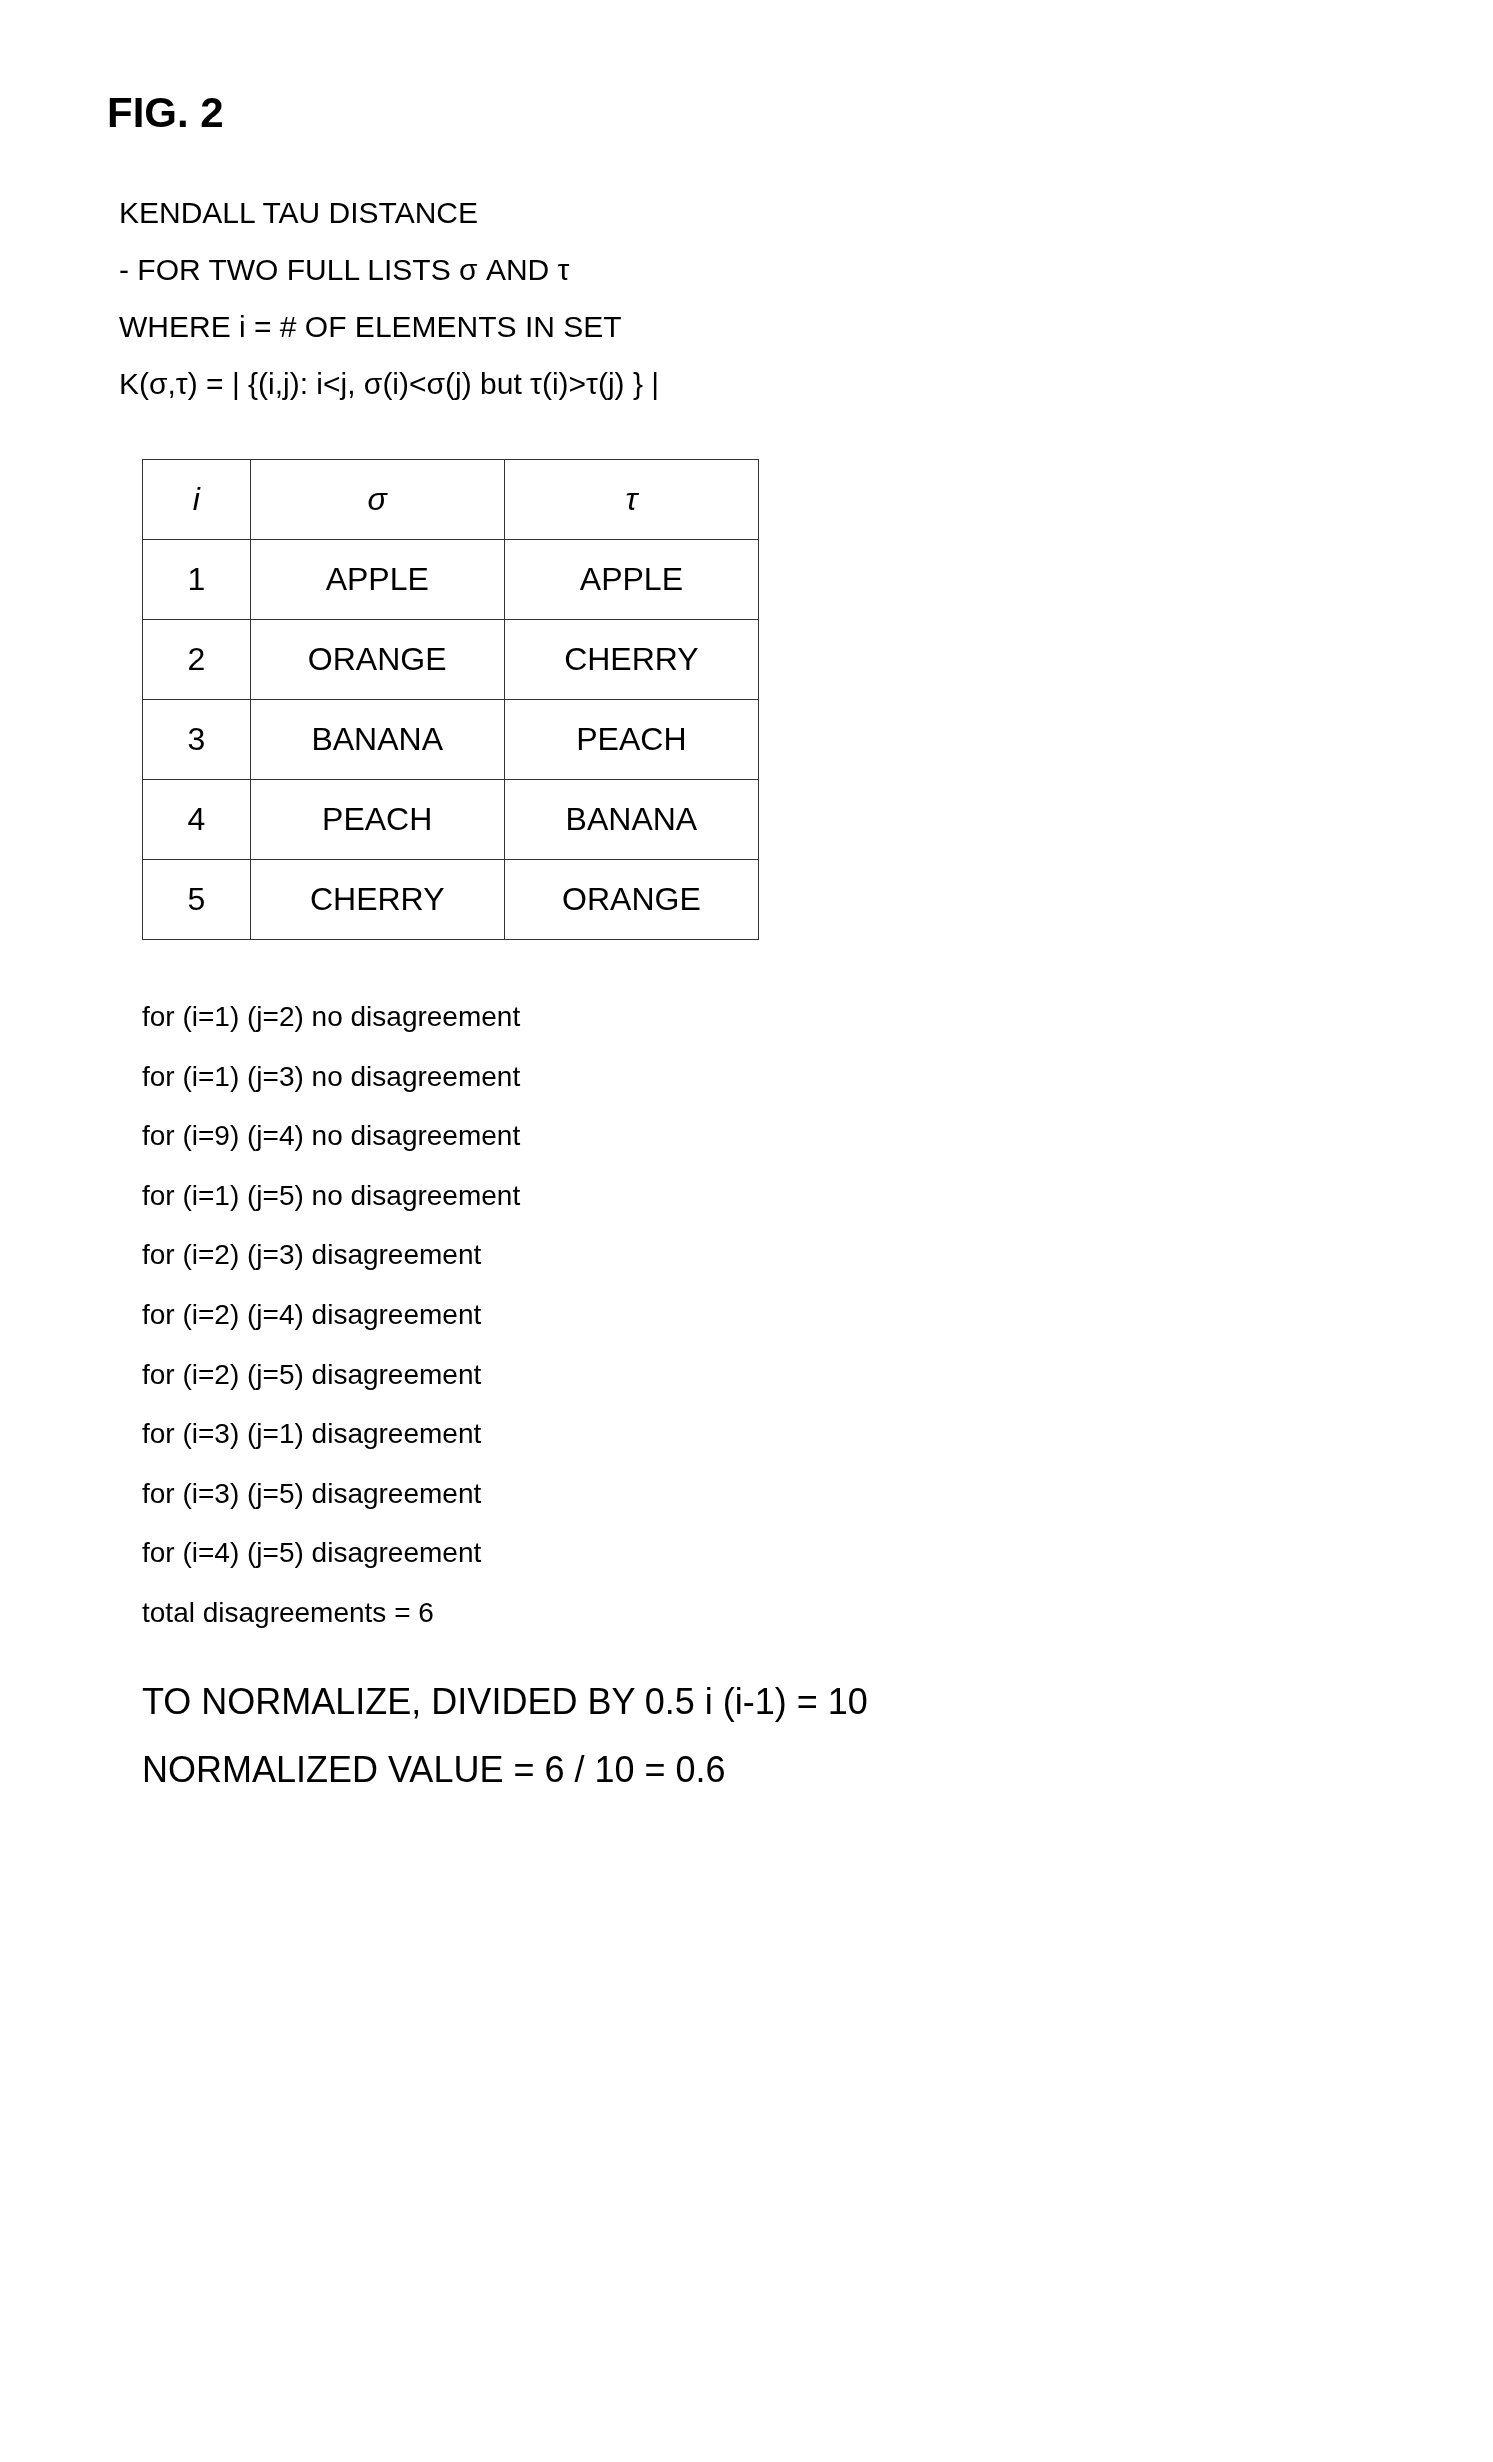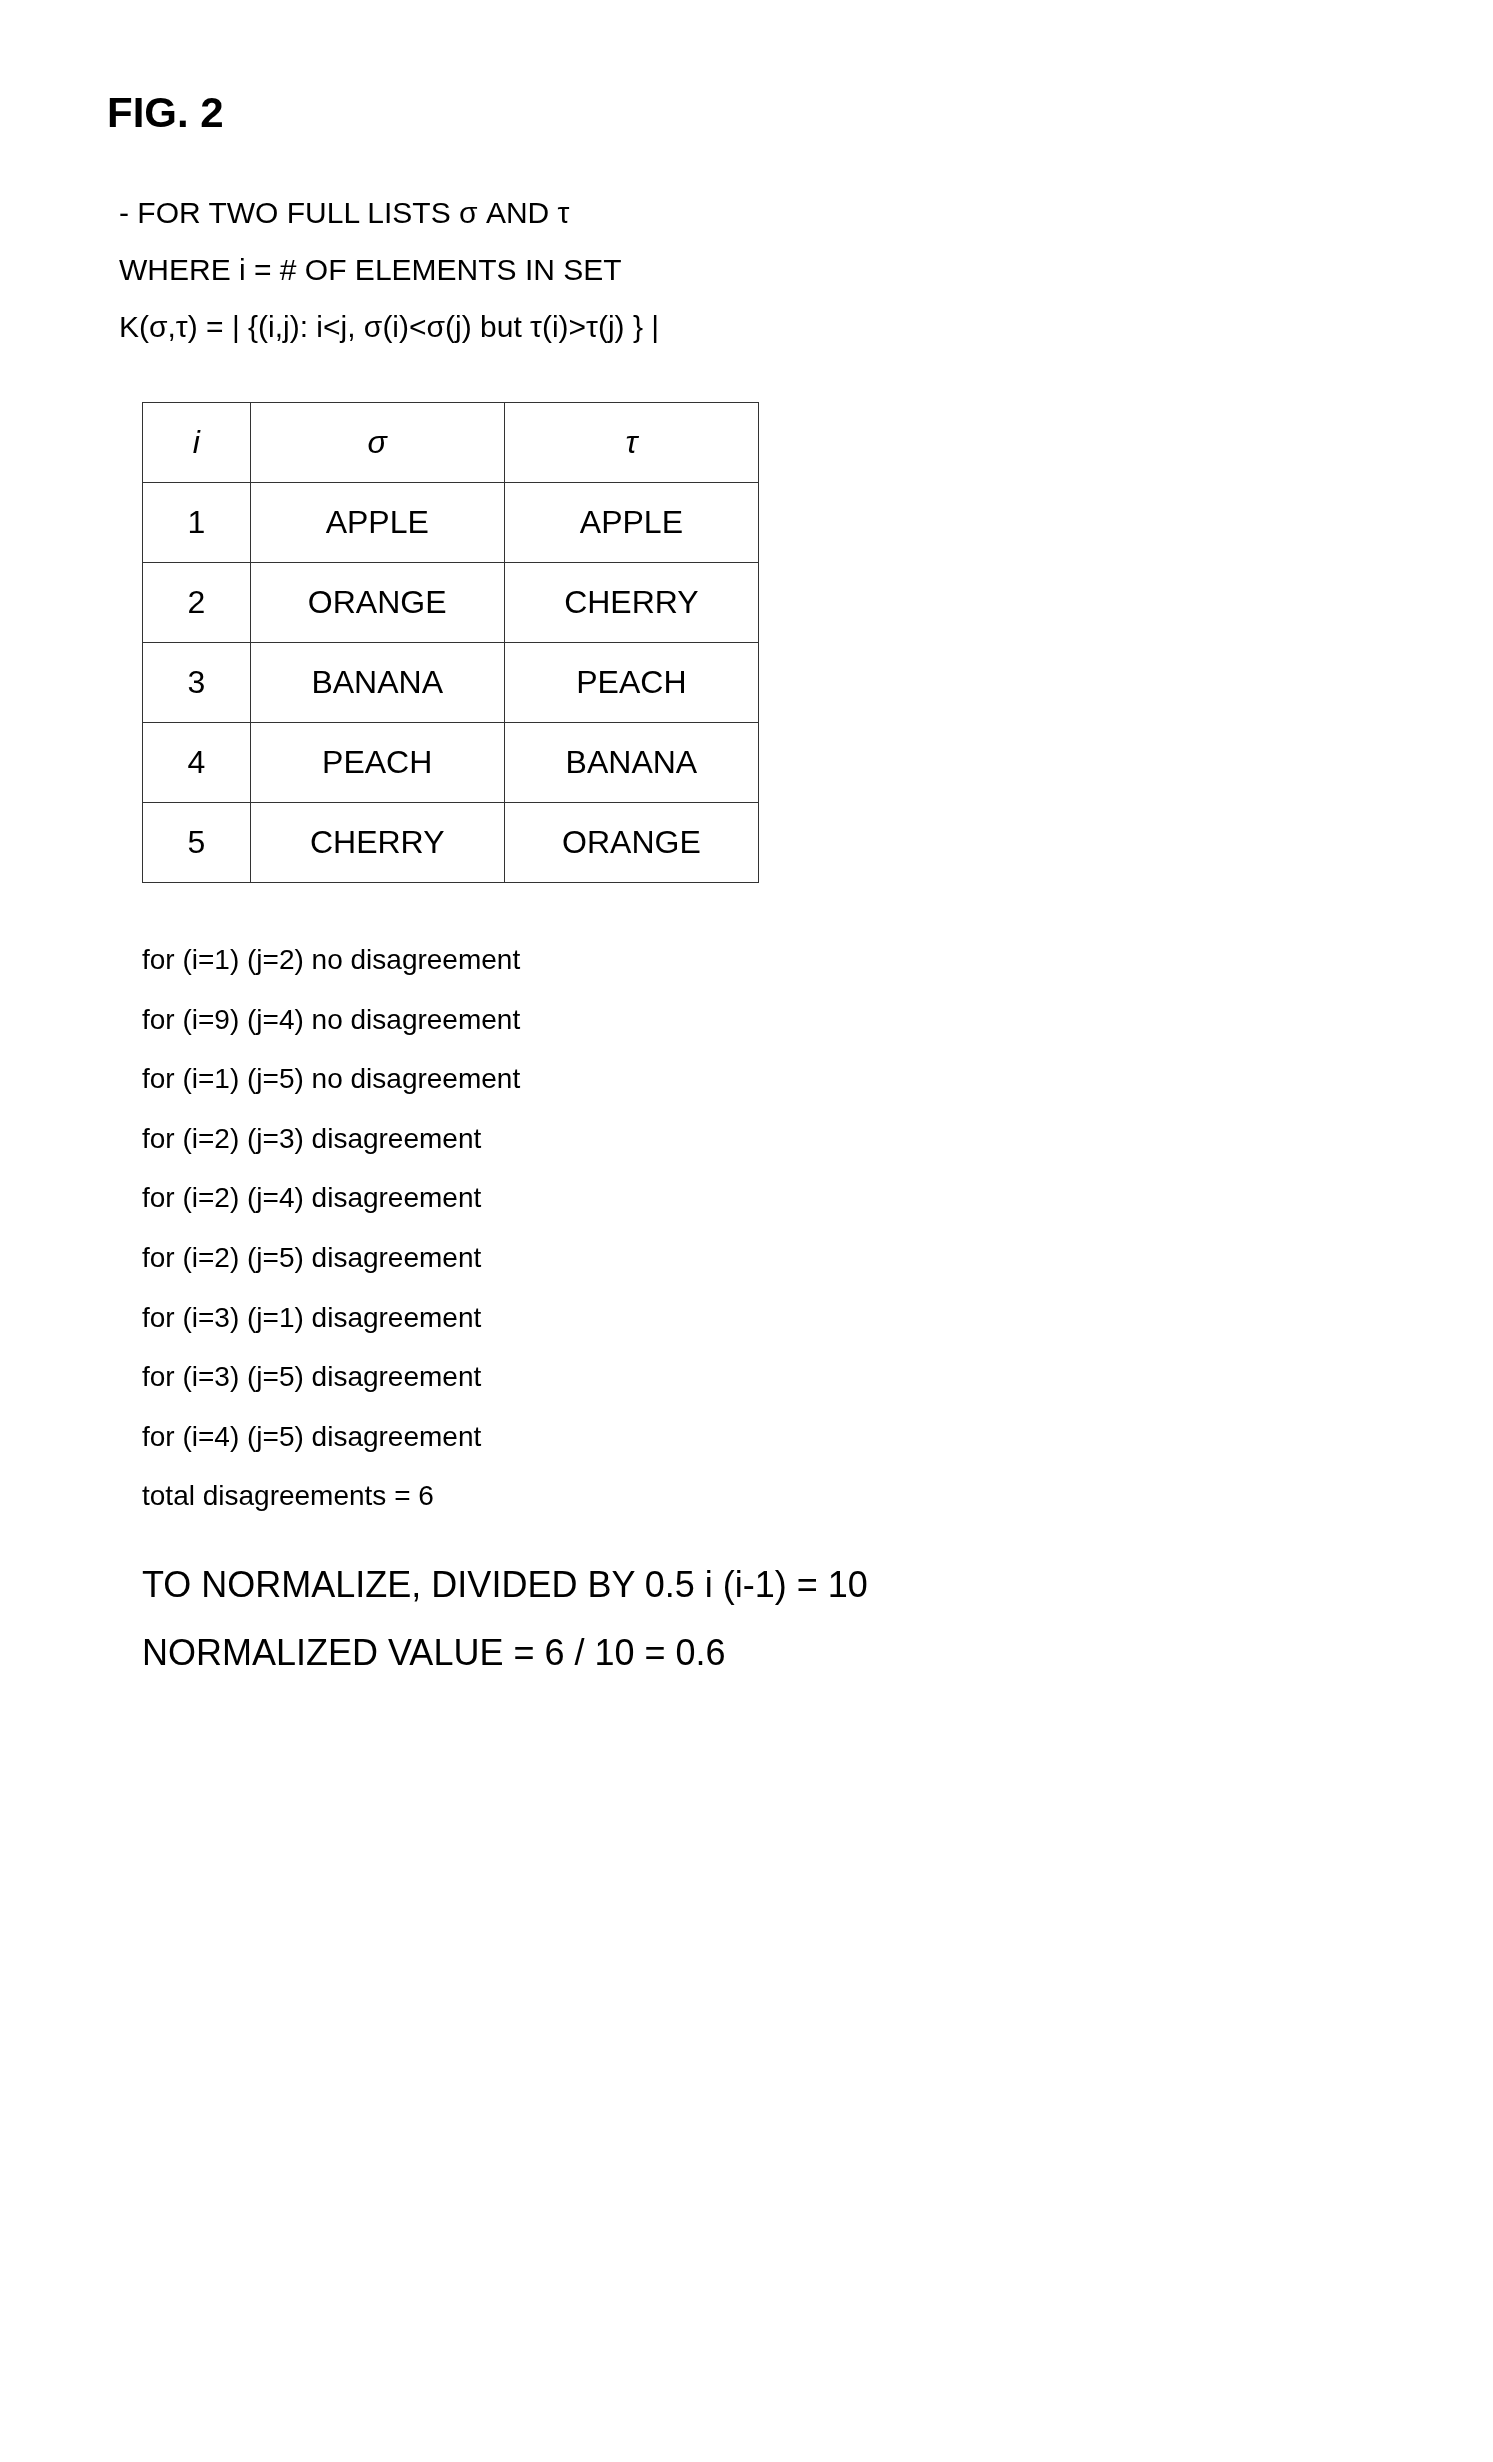--- a/index.html
+++ b/index.html
@@ -75,20 +75,21 @@
       font-weight: normal;
       margin-bottom: 26.4px;
     }
   </style>
 </head>
 <body>
 
 <div class="fig-title">FIG. 2</div>
 
 <div class="formula-section">
+  <div class="formula-line">KENDALL TAU DISTANCE</div>
   <div class="formula-line">- FOR TWO FULL LISTS σ AND τ</div>
   <div class="formula-line">WHERE  i = # OF ELEMENTS IN SET</div>
   <div class="formula-line">K(σ,τ) = | {(i,j): i&lt;j, σ(i)&lt;σ(j) but τ(i)&gt;τ(j) } |</div>
 </div>
 
 <div class="table-section">
   <table>
     <thead>
       <tr>
         <th>i</th>
@@ -121,20 +122,21 @@
           <td>5</td>
           <td>CHERRY</td>
           <td>ORANGE</td>
         </tr>
       </tbody>
   </table>
 </div>
 
 <div class="analysis-section" id="analysis-section">
 <div class="analysis-line">for (i=1) (j=2) no disagreement</div>
+    <div class="analysis-line">for (i=1) (j=3) no disagreement</div>
     <div class="analysis-line">for (i=9) (j=4) no disagreement</div>
     <div class="analysis-line">for (i=1) (j=5) no disagreement</div>
     <div class="analysis-line">for (i=2) (j=3) disagreement</div>
     <div class="analysis-line">for (i=2) (j=4) disagreement</div>
     <div class="analysis-line">for (i=2) (j=5) disagreement</div>
     <div class="analysis-line">for (i=3) (j=1) disagreement</div>
     <div class="analysis-line">for (i=3) (j=5) disagreement</div>
     <div class="analysis-line">for (i=4) (j=5) disagreement</div>
     <div class="analysis-line">total disagreements = 6</div>
   </div>

